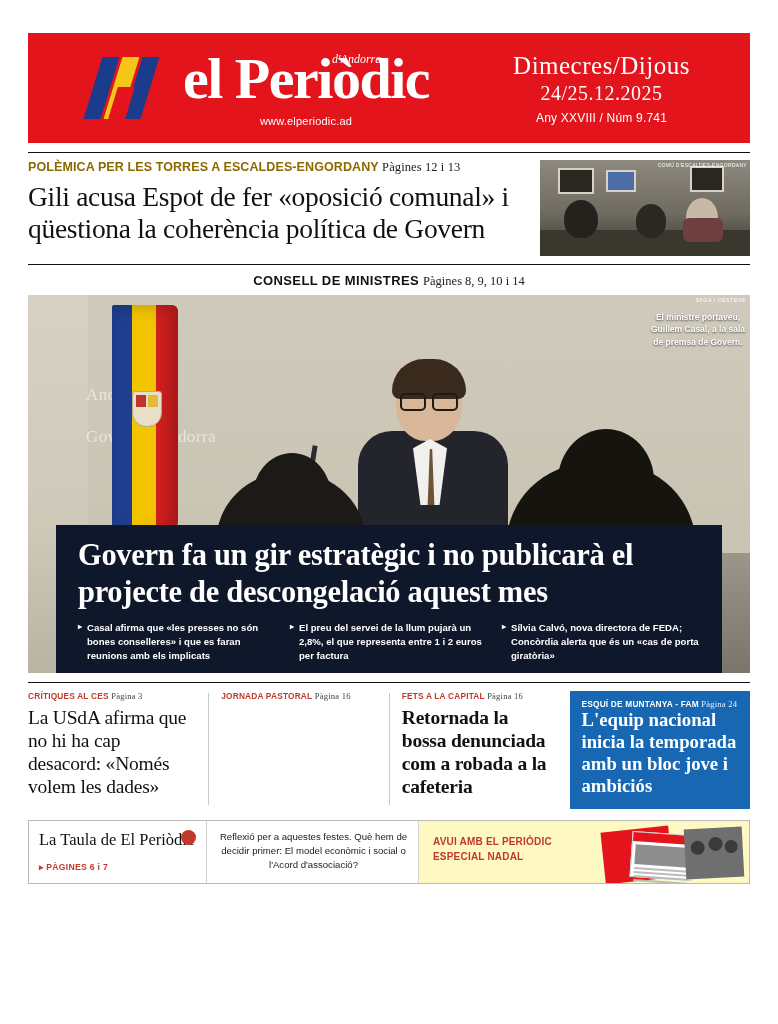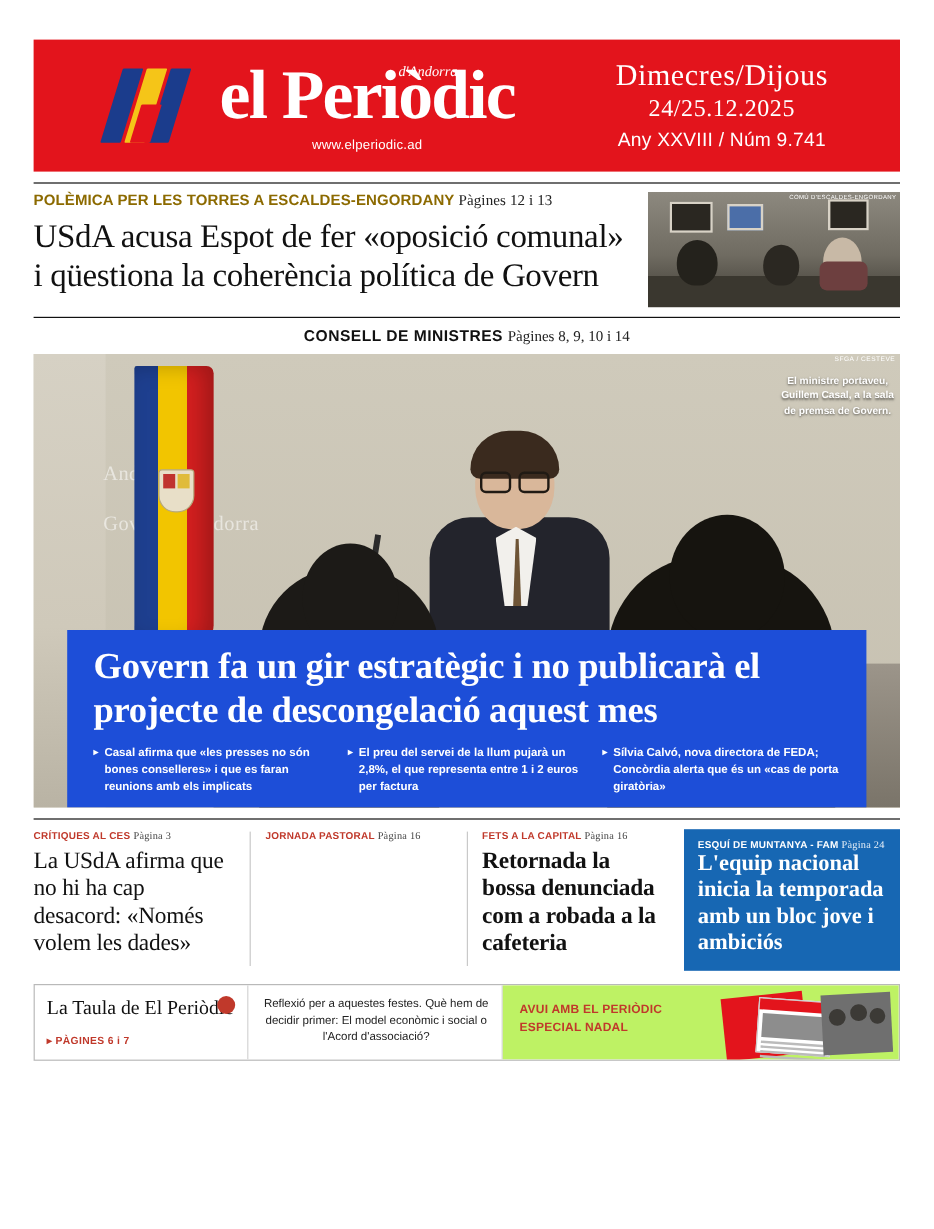--- a/index.html
+++ b/index.html
@@ -80,21 +80,21 @@
     text-align: right;
   }
   .mh-date {
     font-family: "Liberation Serif", serif;
     font-size: 20px;
     margin-top: 2px;
     letter-spacing: 0.5px;
   }
   .mh-meta {
     font-family: "Liberation Sans", sans-serif;
-    font-size: 16px;
+    font-size: 12px;
     margin-top: 6px;
     letter-spacing: 0.2px;
   }
 
   
   .rule-thin { height: 1px; background: #111; margin-top: 9px; }
   .topstory {
     display: flex;
     margin-top: 7px;
   }
@@ -296,21 +296,21 @@
     font-weight: bold;
     z-index: 9;
     text-shadow: 0 1px 2px rgba(0,0,0,0.6);
   }
 
   
   .greenblock {
     position: absolute;
     left: 28px; right: 28px;
     bottom: 0;
-    background: #1d4ed8;
+    background: #0f172a;
     padding: 12px 22px 10px 22px;
   }
   .greenblock h2 {
     font-family: "Liberation Serif", serif;
     font-weight: bold;
     font-size: 30.5px;
     line-height: 1.2;
     color: #ffffff;
     letter-spacing: -0.3px;
   }
@@ -431,21 +431,21 @@
   .ft-mid p {
     font-family: "Liberation Sans", sans-serif;
     font-size: 9.6px;
     line-height: 1.48;
     color: #222;
     text-align: center;
   }
   .ft-right {
     width: 330px;
     position: relative;
-    background: #bef264;
+    background: #fef9c3;
   }
   .ft-right-label {
     position: absolute; left: 14px; top: 13px;
     font-family: "Liberation Sans", sans-serif;
     font-weight: bold;
     font-size: 10px;
     color: #c0392b;
     line-height: 1.5;
     letter-spacing: 0.2px;
     z-index: 3;
@@ -502,21 +502,21 @@
   </div>
 
   <div class="rule-thin"></div>
 
   <div class="topstory">
     <div class="topstory-text">
       <div class="kicker">
         <span>POLÈMICA PER LES TORRES A ESCALDES-ENGORDANY</span>
         <span class="pages">Pàgines 12 i 13</span>
       </div>
-      <h1>USdA acusa Espot de fer «oposició comunal» i qüestiona la coherència política de Govern</h1>
+      <h1>Gili acusa Espot de fer «oposició comunal» i qüestiona la coherència política de Govern</h1>
     </div>
     <div class="topstory-photo">
       <div class="tp-wall"></div>
       <div class="tp-frame tp-f1"></div>
       <div class="tp-frame tp-f2"></div>
       <div class="tp-frame tp-f3"></div>
       <div class="tp-desk"></div>
       <div class="tp-p tp-p1"></div>
       <div class="tp-p tp-p2"></div>
       <div class="tp-p tp-p3"></div>

